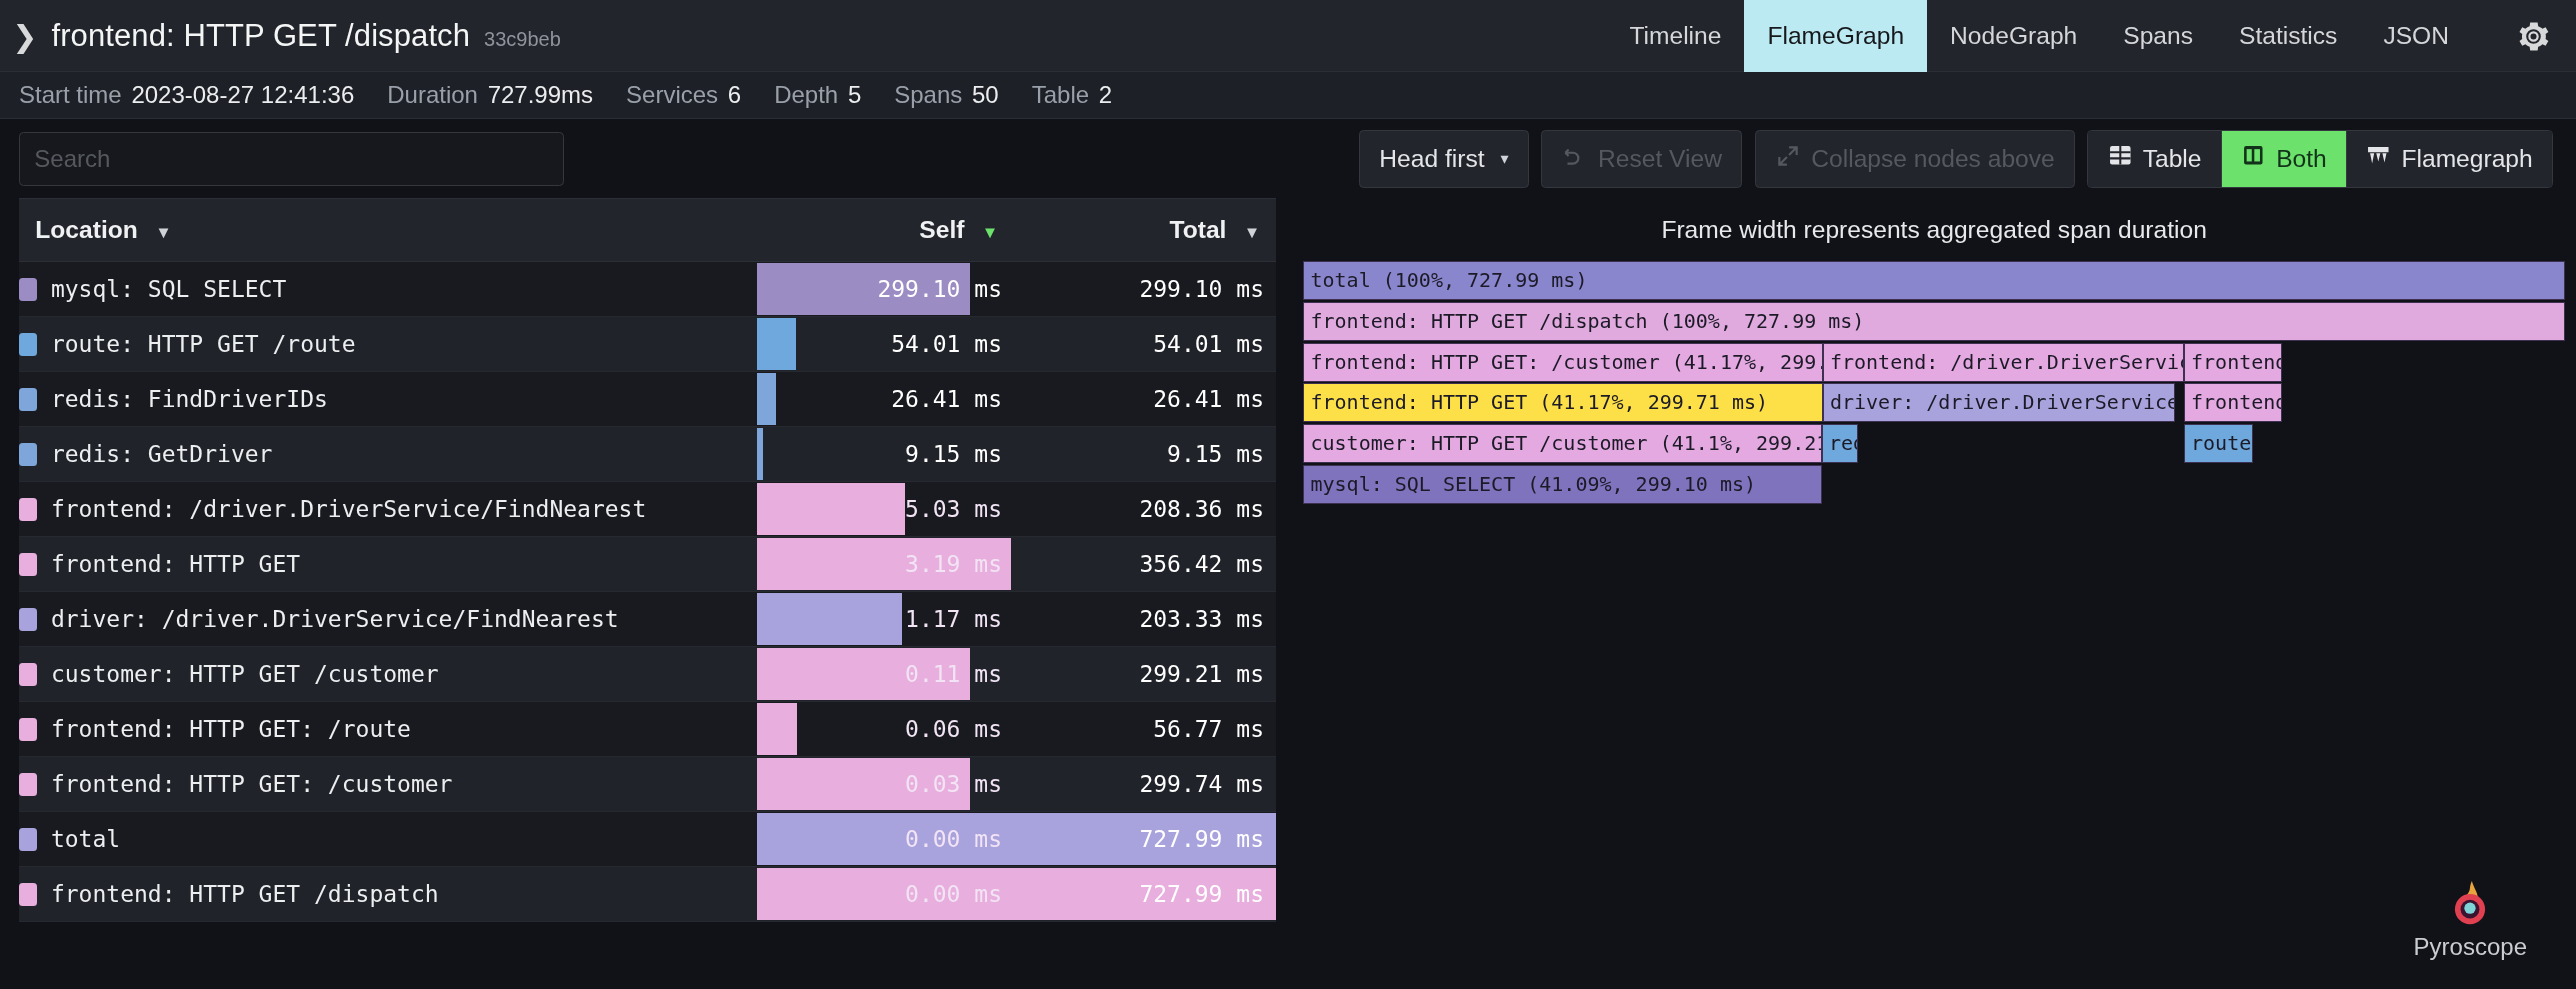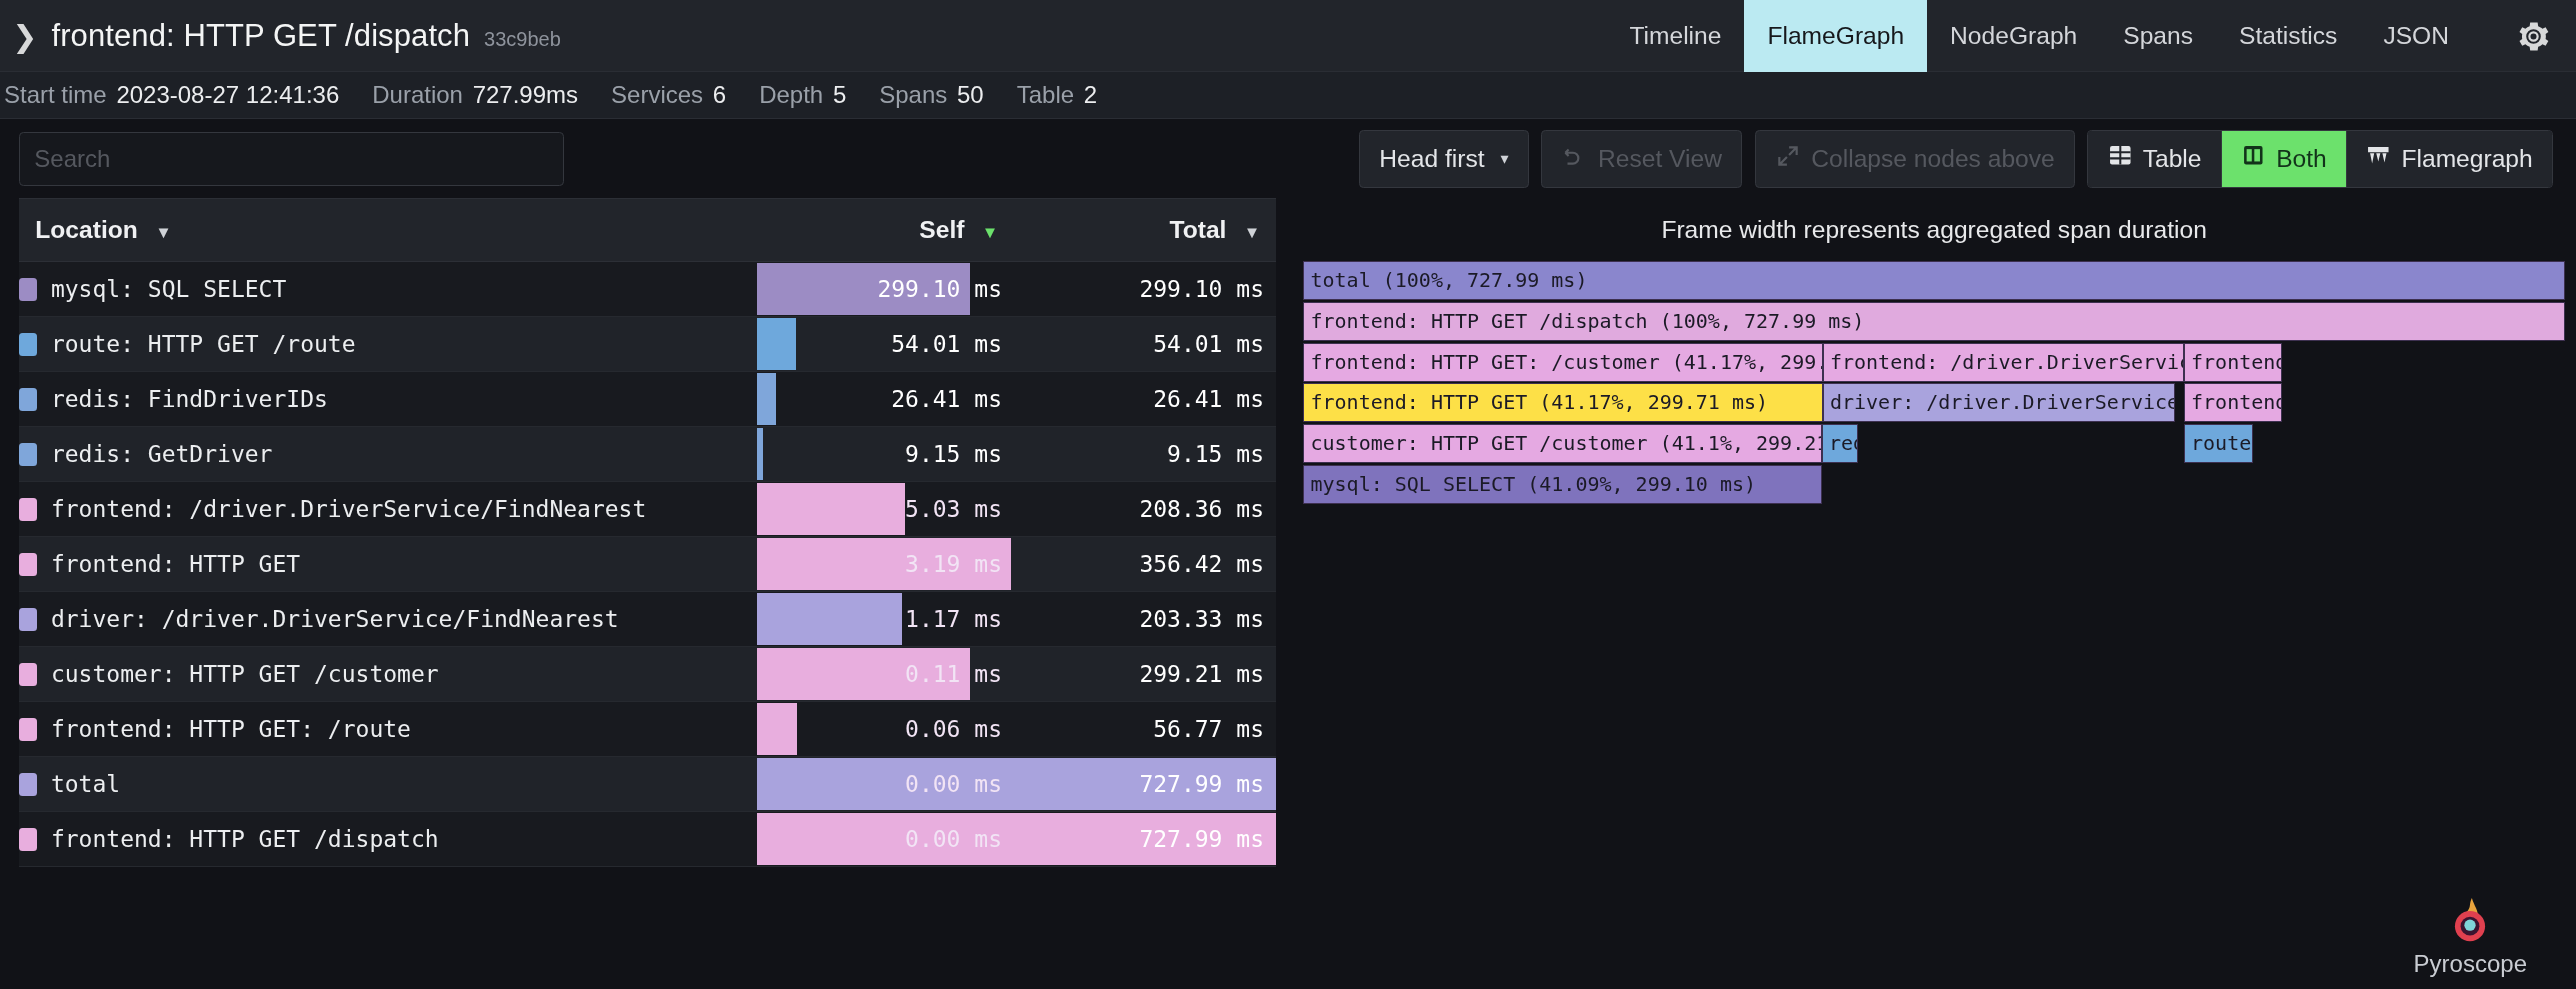--- a/index.html
+++ b/index.html
@@ -35,21 +35,21 @@
   .tab.active { background: #bbeaf2; color: #16181c; }
   .gear-btn {
     position: absolute; right: 26px; top: 0; height: 72px;
     display: flex; align-items: center; cursor: pointer;
   }
   .gear { width: 33px; height: 33px; display: block; }
 
   
   .infobar {
     height: 47px; background: #1d2026;
-    display: flex; align-items: center; padding-left: 4px;
+    display: flex; align-items: center; padding-left: 19px;
     border-bottom: 0.9px solid #2a2d34;
     font-size: 24px;
     text-align: center;
   }
   .infobar .lbl { color: #9aa0a9; margin-right: 9.7px; }
   .infobar .val { color: #ecedef; margin-right: 33px; }
 
   
   .toolbar {
     height: 79px; display: flex; align-items: center;
@@ -136,21 +136,21 @@
     position: absolute; top: 0; height: 39px;
     border: 0.9px solid #3d3050;
     font-family: "DejaVu Sans Mono", monospace;
     font-size: 20px; line-height: 37px;
     color: #1b1a26; padding-left: 6.2px;
     white-space: nowrap; overflow: hidden; cursor: pointer;
     box-sizing: border-box;
   }
 
   
-  .pyro { position: absolute; right: 49px; bottom: 11px; text-align: left; }
+  .pyro { position: absolute; right: 49px; bottom: 28px; text-align: left; }
   .pyro-logo { width: 46px; height: 49px; margin: 0 auto 5.3px; display: block; }
   .pyro-label { color: #c9ccd2; font-size: 24px; }
 </style>
 </head>
 <body>
 
 <div class="app">
 
   <div class="header">
     <div class="hdr-left">
@@ -419,20 +419,36 @@
                   <span class="locname">frontend: HTTP GET: /route</span>
                 </div>
               </td>
               <td class="num">
                 <span class="bar" style="width:40px;background:#e8aede"></span>
                 <span class="numtext dim">0.06 ms</span>
               </td>
               <td class="num">
                 <span class="bar" style="width:0px;background:#e8aede"></span>
                 <span class="numtext">56.77 ms</span>
+              </td>
+            </tr>
+            <tr class="row">
+              <td class="loc">
+                <div class="loccell">
+                  <span class="swatch" style="background:#e8aede"></span>
+                  <span class="locname">frontend: HTTP GET: /customer</span>
+                </div>
+              </td>
+              <td class="num">
+                <span class="bar" style="width:213px;background:#e8aede"></span>
+                <span class="numtext dim">0.03 ms</span>
+              </td>
+              <td class="num">
+                <span class="bar" style="width:0px;background:#e8aede"></span>
+                <span class="numtext">299.74 ms</span>
               </td>
             </tr>
             <tr class="row">
               <td class="loc">
                 <div class="loccell">
                   <span class="swatch" style="background:#a9a3dd"></span>
                   <span class="locname">total</span>
                 </div>
               </td>
               <td class="num">

